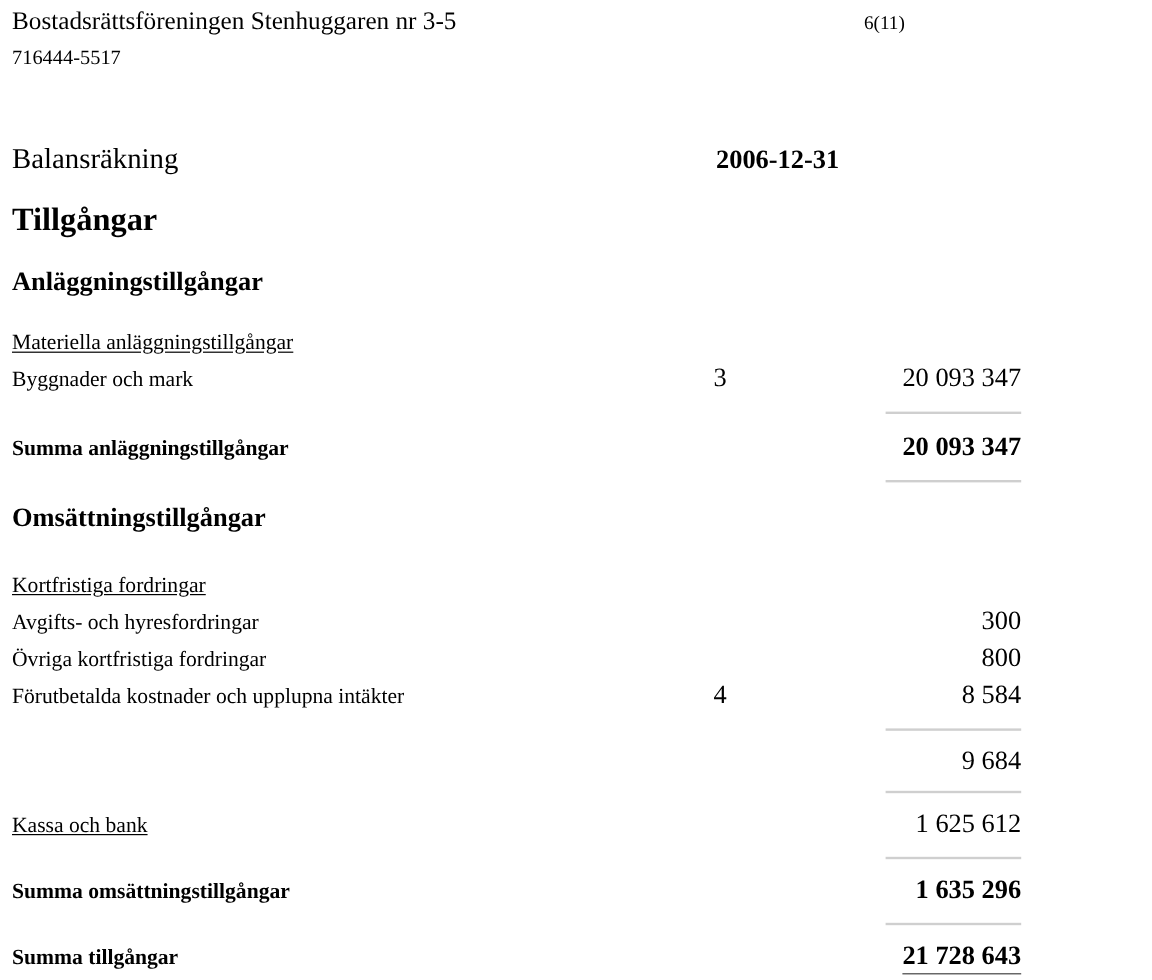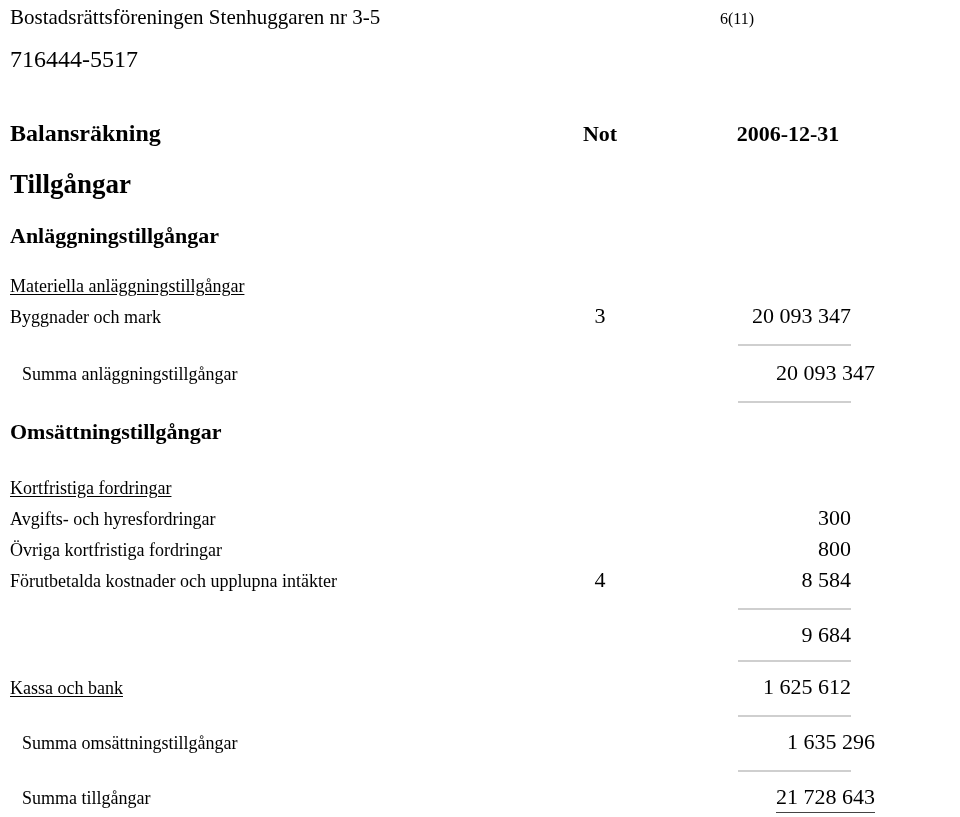--- a/index.html
+++ b/index.html
@@ -40,23 +40,23 @@
     font-size: 21px;
     line-height: 26px;
     white-space: nowrap;
   }
   .page-number {
     font-size: 16px;
     line-height: 26px;
     white-space: nowrap;
   }
   .org-number {
-    font-size: 24px;
+    font-size: 17px;
     line-height: 26px;
-    margin-top: 14px;
+    margin-top: 2px;
   }
 
   
   .statement {
     position: absolute;
     left: 10px;
     top: 118px;
     width: 940px;
   }
 
@@ -82,41 +82,40 @@
     width: 236px;
     flex: 0 0 236px;
     font-size: 22px;
     line-height: 30px;
     text-align: right;
     padding-right: 55px;
     box-sizing: border-box;
     white-space: nowrap;
   }
 
-  .title-row .col-label { font-weight: bold; font-size: 24px; }
+  .title-row .col-label { font-weight: normal; font-size: 24px; }
   .title-row .col-note,
   .title-row .col-value { font-weight: bold; font-size: 22px; }
   .title-row .col-value { text-align: center; padding-left: 0; padding-right: 0; }
 
   .heading-1 .col-label {
     font-weight: bold;
     font-size: 27px;
   }
   .heading-2 .col-label {
     font-weight: bold;
     font-size: 22px;
   }
   .subhead .col-label span.u {
     text-decoration: underline;
     text-underline-offset: 2px;
   }
   .bold-row .col-label,
   .bold-row .col-value {
-    font-weight: normal;
-    margin-left: 12px;
+    font-weight: bold;
   }
 
   .underline-label span.u {
     text-decoration: underline;
     text-underline-offset: 2px;
   }
 
   .value-underline {
     display: inline-block;
     border-bottom: 1.5px solid #444;
@@ -160,21 +159,20 @@
       <div class="org-name">Bostadsrättsföreningen Stenhuggaren nr 3-5</div>
       <div class="page-number">6(11)</div>
     </div>
     <div class="org-number">716444-5517</div>
   </div>
 
   <div class="statement">
 
     <div class="row title-row">
       <div class="col-label">Balansräkning</div>
-      <div class="col-note">Not</div>
       <div class="col-value">2006-12-31</div>
     </div>
 
     <div class="sp-20"></div>
 
     <div class="row heading-1">
       <div class="col-label">Tillgångar</div>
       <div class="col-note"></div>
       <div class="col-value"></div>
     </div>

